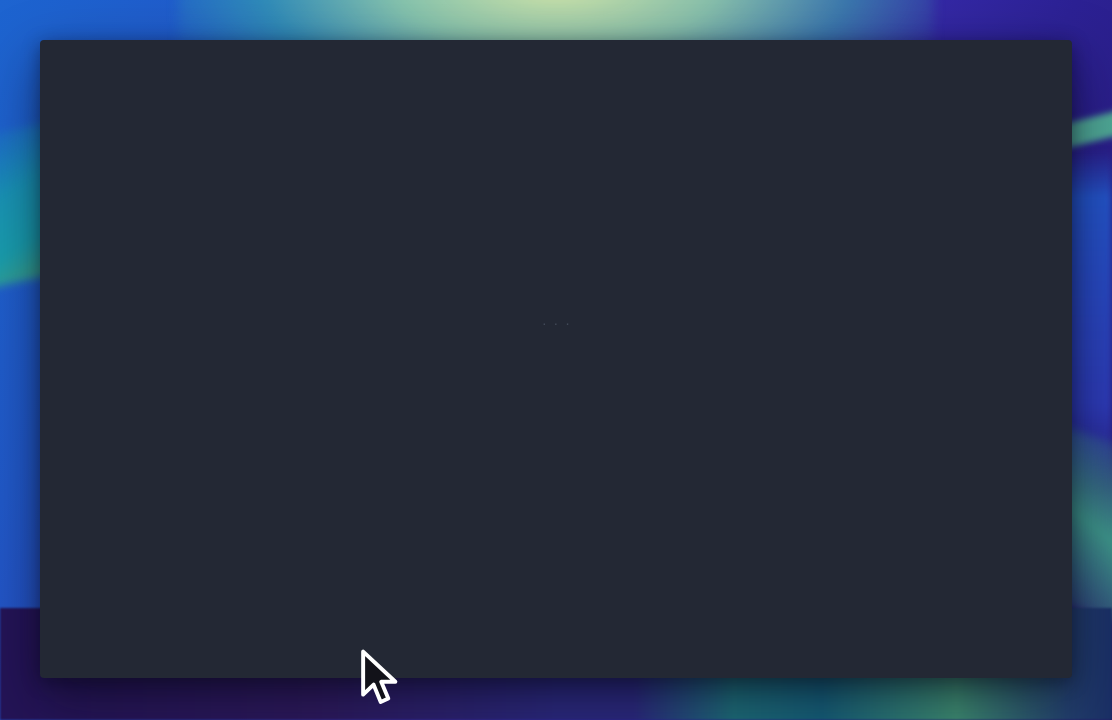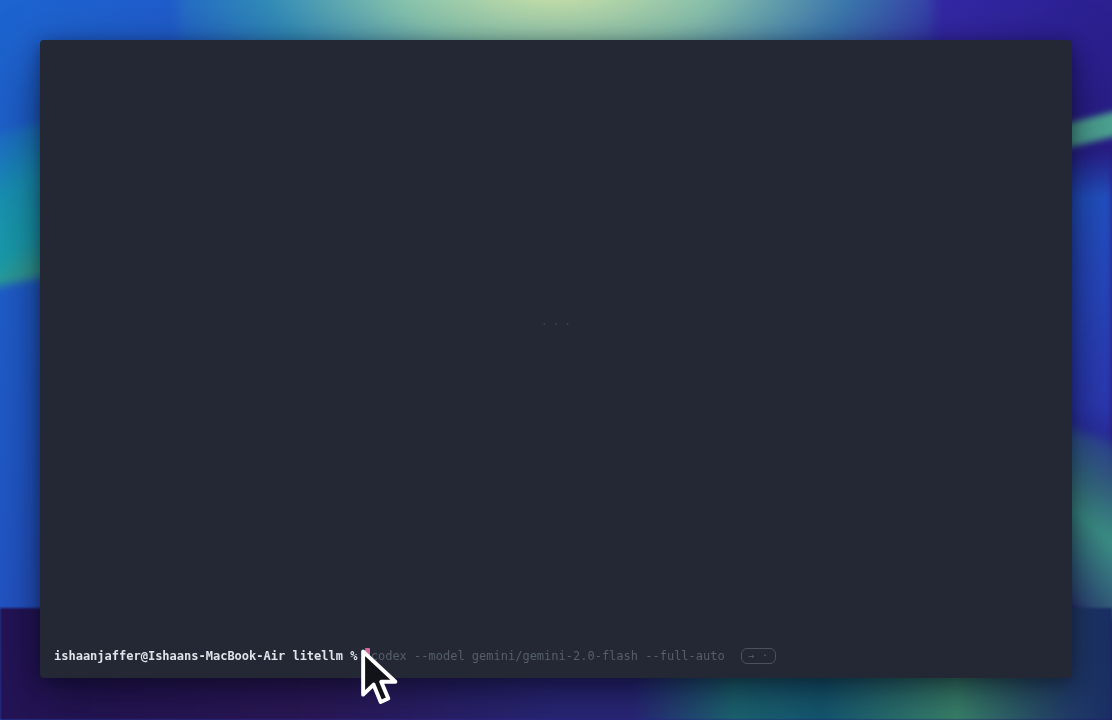--- a/index.html
+++ b/index.html
@@ -79,26 +79,19 @@
     <div class="wp-line-right"></div>
     <div class="wp-right-blue"></div>
     <div class="wp-band-right"></div>
     <div class="wp-bottom"></div>
   </div>
 
   <div class="terminal">
 
     <div class="loading-dots">···</div>
 
-    <div class="promptline">
-      <span class="prompt-strong">ishaanjaffer@Ishaans-MacBook-Air</span>
-      <span class="prompt-strong">litellm</span>
-      <span class="prompt-strong">%</span>
-      <span class="text-cursor"></span><span class="suggestion">codex --model gemini/gemini-2.0-flash --full-auto</span>
-      <span class="hintbox">→ ·</span>
-    </div>
   </div>
 
   <svg class="pointer" viewBox="0 0 14.5 22.5" xmlns="http://www.w3.org/2000/svg">
     <path d="M1.2 1.2 L1.2 17.6 L5.2 13.8 L7.9 20.4 L10.8 19.1 L8.1 12.7 L13.5 12.7 Z" fill="#121219" stroke="#ffffff" stroke-width="1.5" stroke-linejoin="round"></path>
   </svg>
 
 </div>
 
 </body></html>

